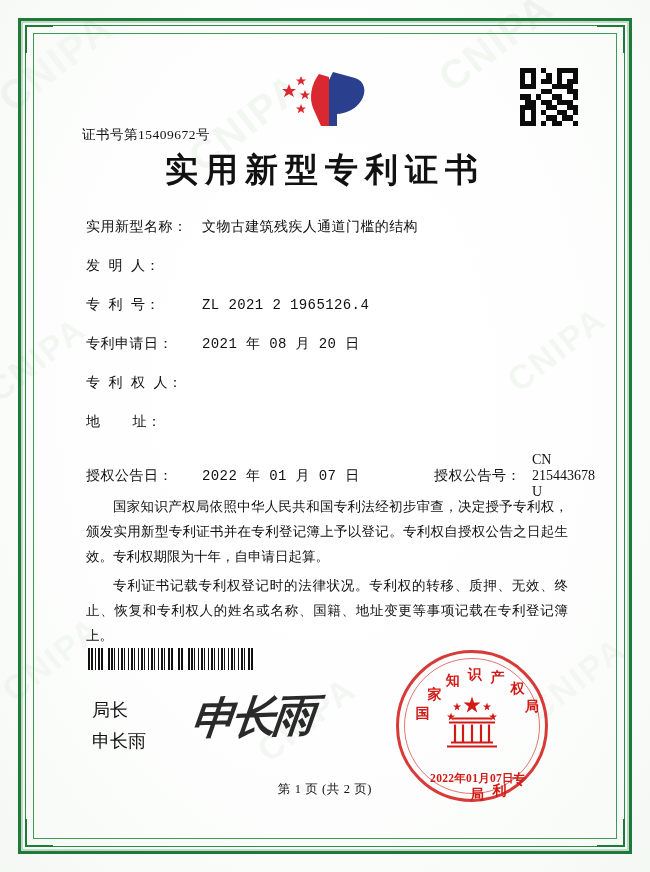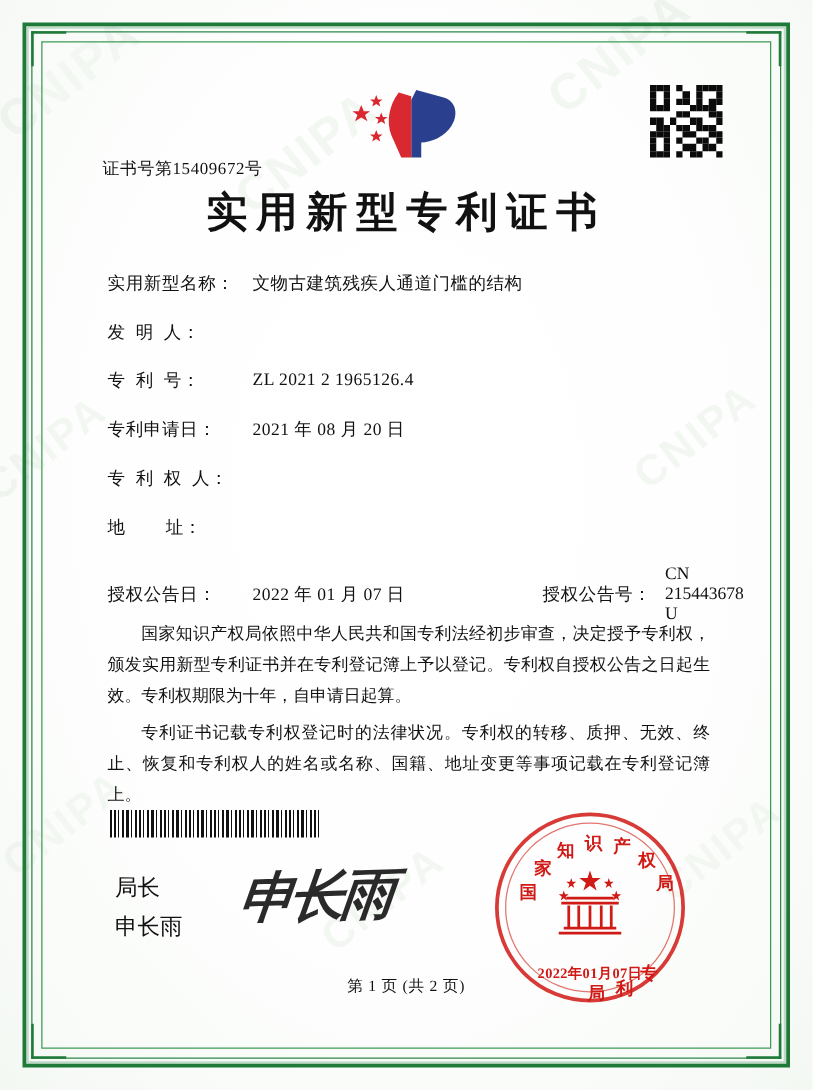--- a/index.html
+++ b/index.html
@@ -142,20 +142,21 @@
   }
   .field-label {
     width: 116px;
     flex: 0 0 116px;
     letter-spacing: 0.5px;
     white-space: pre;
   }
   .field-value {
     flex: 1 1 auto;
     letter-spacing: 0.4px;
+    font-family: Liberation Mono, monospace;
   }
   .field-row.dual .field-value { flex: 0 0 232px; }
   .field-label2 {
     flex: 0 0 98px;
     letter-spacing: 0.5px;
   }
   .field-value2 { flex: 1 1 auto; }
 
   .paragraphs {
     position: absolute;

